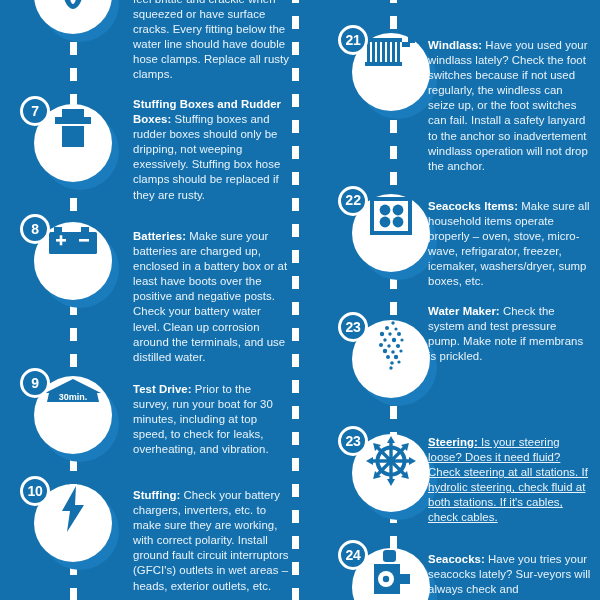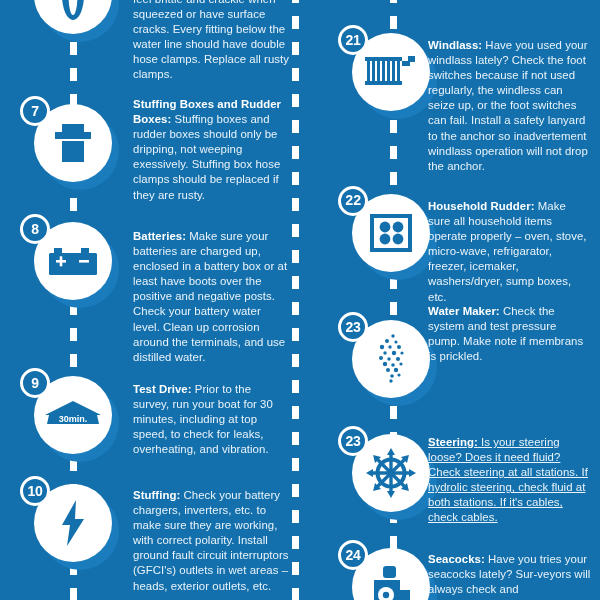--- a/index.html
+++ b/index.html
@@ -62,21 +62,20 @@
     left: 0; top: 0;
     width: 78px; height: 78px;
     border-radius: 50%;
     background: #ffffff;
   }
   .medallion .glyph {
     position: absolute;
     left: 0; top: 0;
     width: 78px; height: 78px;
     display: flex;
-    align-items: center;
     justify-content: center;
   }
   .medallion .glyph svg { display: block; }
 
   
   .badge {
     position: absolute;
     left: -14px;
     top: -8px;
     width: 30px;
@@ -250,21 +249,21 @@
             <rect x="3" y="5" width="38" height="34" fill="none" stroke="#1370ac" stroke-width="4"></rect>
             <circle cx="16" cy="16" r="5.4" fill="#1370ac"></circle>
             <circle cx="29" cy="16" r="5.4" fill="#1370ac"></circle>
             <circle cx="16" cy="28" r="5.4" fill="#1370ac"></circle>
             <circle cx="29" cy="28" r="5.4" fill="#1370ac"></circle>
           </svg>
         </div>
         <div class="badge">22</div>
       </div>
       <div class="body-text" style="top:199px;">
-        <span class="lead">Household Rudder:</span><span> Make sure all household items operate properly – oven, stove, micro-wave, refrigarator, freezer, icemaker, washers/dryer, sump boxes, etc.</span>
+        <span class="lead">Seacocks Items:</span><span> Make sure all household items operate properly – oven, stove, micro-wave, refrigarator, freezer, icemaker, washers/dryer, sump boxes, etc.</span>
       </div>
     </div>
 
     <div class="step">
       <div class="medallion" style="left:352px; top:320px;">
         <div class="shadow"></div>
         <div class="disc"></div>
         <div class="glyph">
           <svg width="44" height="52" viewBox="0 0 44 52">
             <g fill="#1370ac">

